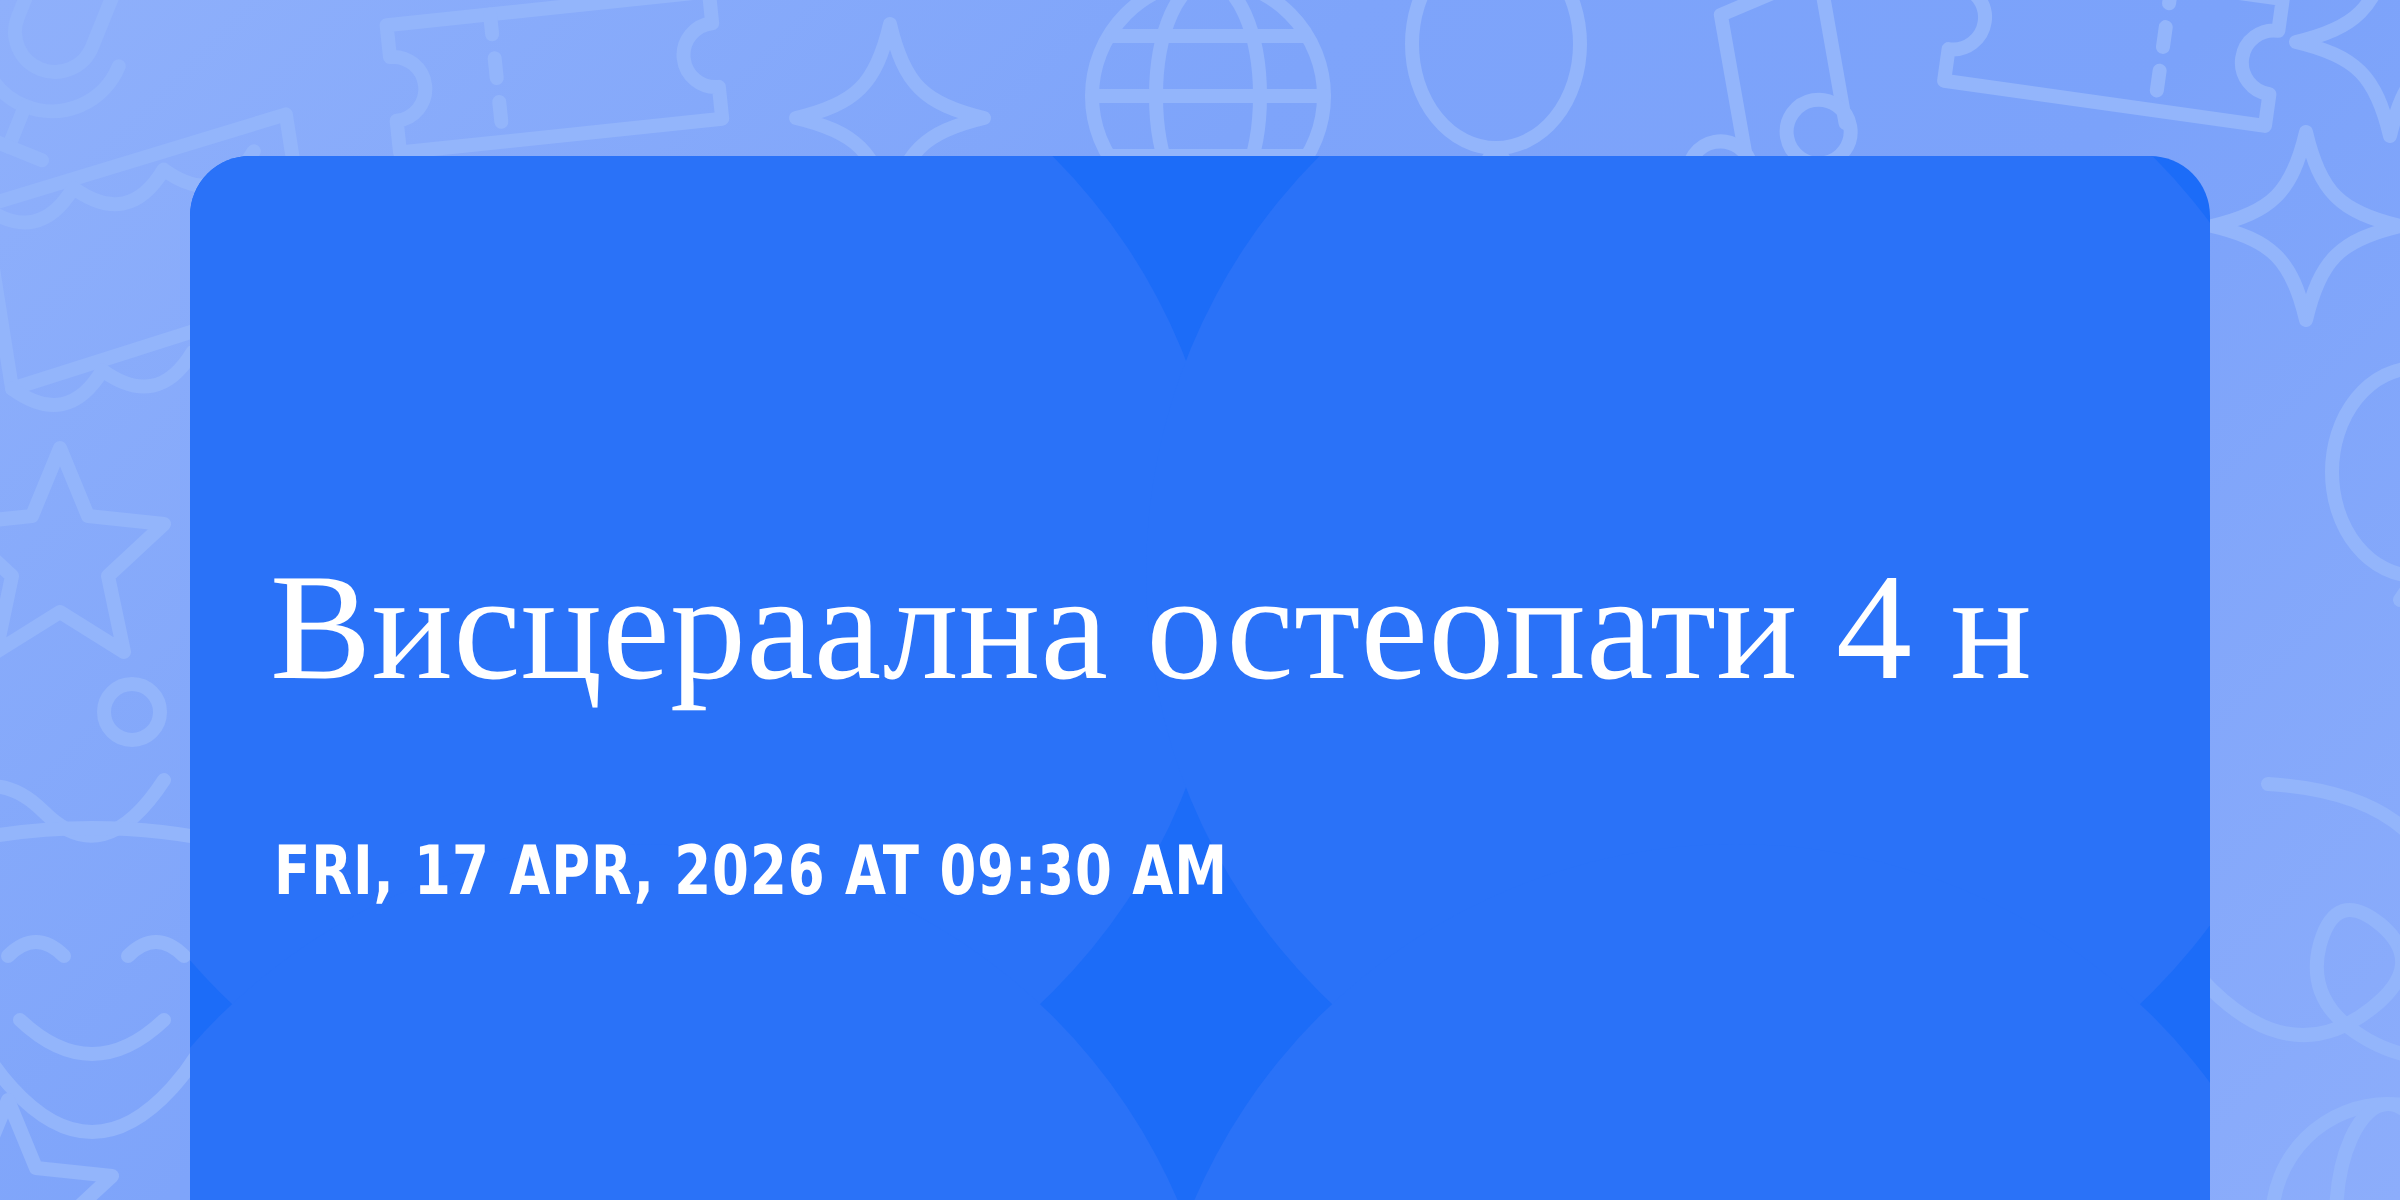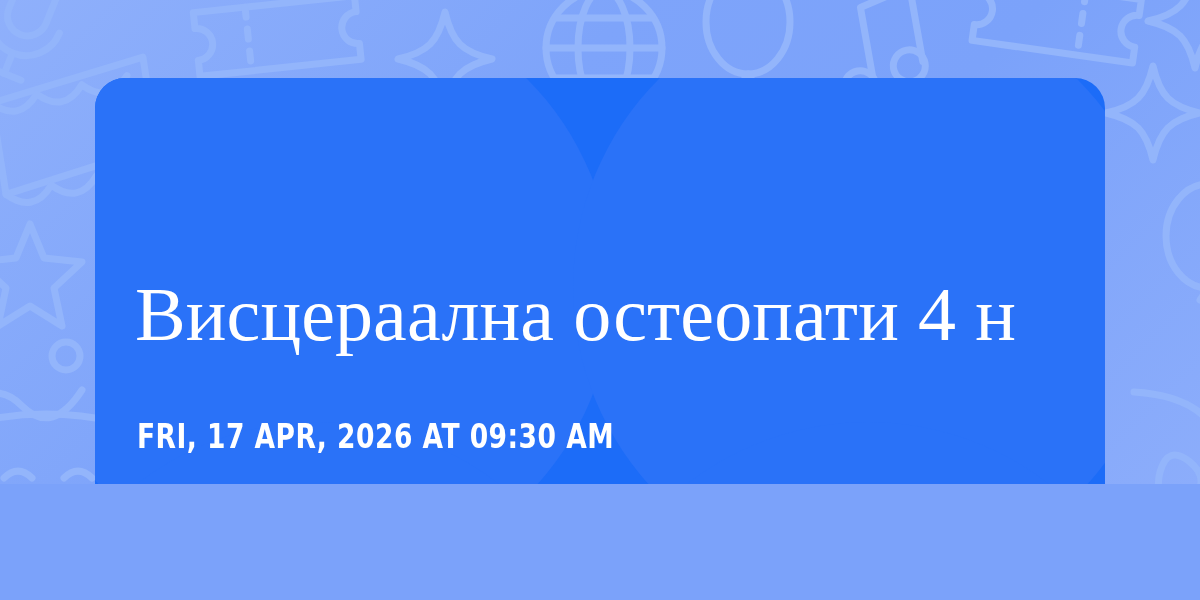--- a/index.html
+++ b/index.html
@@ -13,21 +13,21 @@
 
   body {
     font-family: "Liberation Sans", sans-serif;
     background: #7ba2fa;
   }
 
   
   #stage {
     position: relative;
     width: 1200px;
-    height: 484px;
+    height: 600px;
     overflow: hidden;
     background:
       linear-gradient(135deg, #8fb0fb 0%, #7ea4fa 38%, #7ba2fa 62%, #8cadfb 100%);
   }
 
   
   #bg-pattern {
     position: absolute;
     inset: 0;
     opacity: 1;

